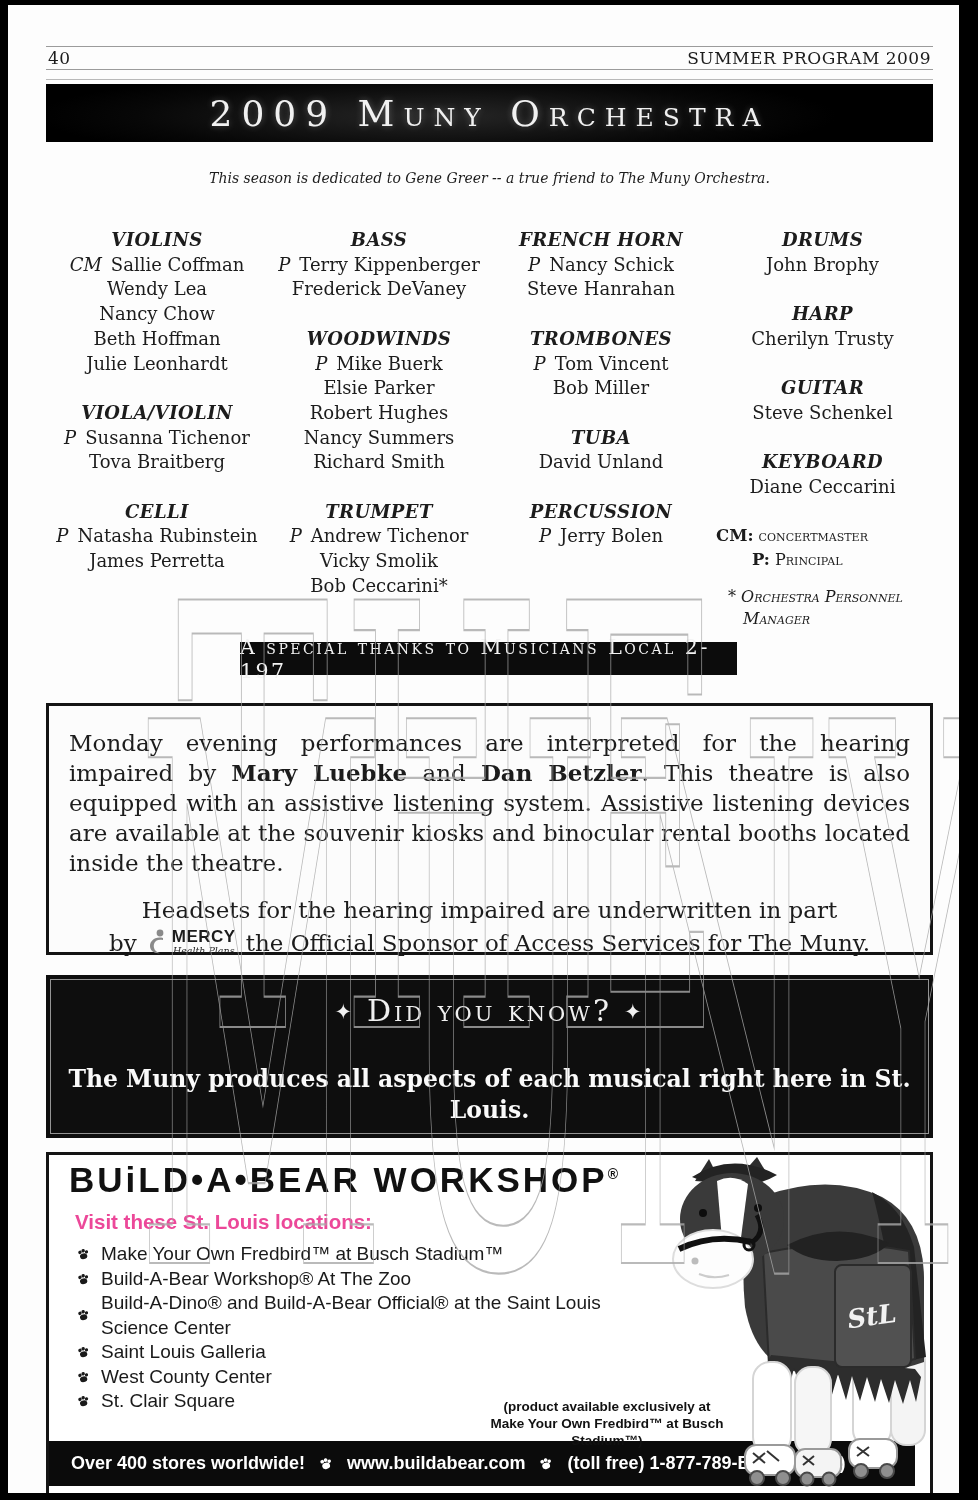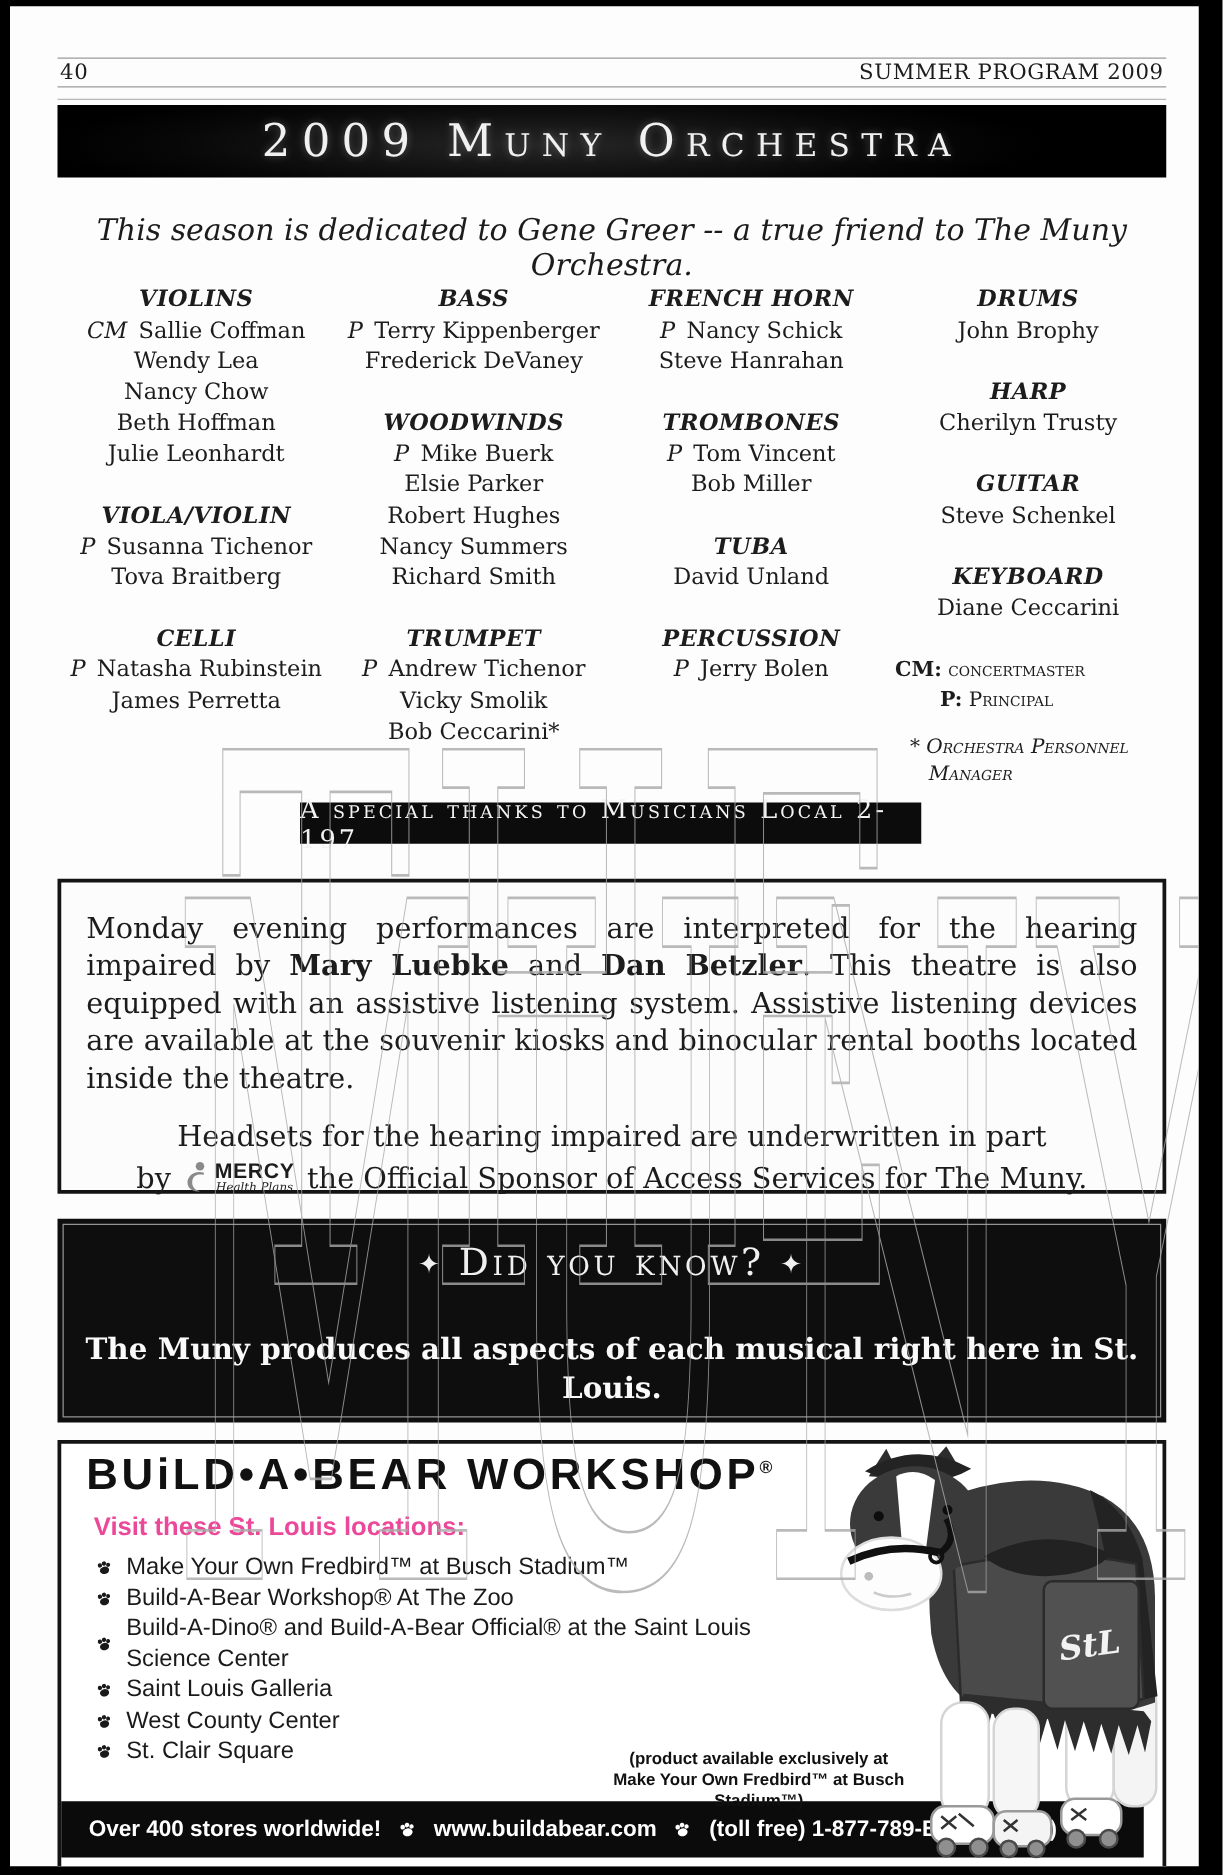--- a/index.html
+++ b/index.html
@@ -14,21 +14,21 @@
              display:flex;justify-content:space-between;align-items:center;height:22px;
              font-size:17px;letter-spacing:.5px;padding:0 2px;}
   .rule2{margin-top:9px;border-top:1px solid #b9b9b9;height:0;}
 
   
   .title-banner{margin-top:4px;height:58px;background:radial-gradient(ellipse 400px 46px at 44% 55%, #262626, #070707 75%, #000);
                 display:flex;align-items:center;justify-content:center;}
   .title-banner .t{color:#f1f1f1;font-variant:small-caps;font-size:36px;letter-spacing:9px;
                    text-shadow:0 0 7px rgba(255,255,255,.28);}
 
-  .dedication{margin-top:28px;height:30px;text-align:center;font-style:italic;font-size:24px;}
+  .dedication{margin-top:28px;height:30px;text-align:center;font-style:italic;font-size:14px;}
 
   
   .orch-grid{margin-top:28px;display:grid;grid-template-columns:222px 222px 222px 221px;
              font-size:18px;line-height:24.7px;}
   .orch-col{text-align:center;}
   .orch-section{margin-bottom:24.7px;}
   .sec-title{font-weight:bold;font-style:italic;letter-spacing:.4px;}
   .member .prefix{font-style:italic;margin-right:9px;}
 
   .legend{text-align:left;margin-top:12px;font-size:16px;}

